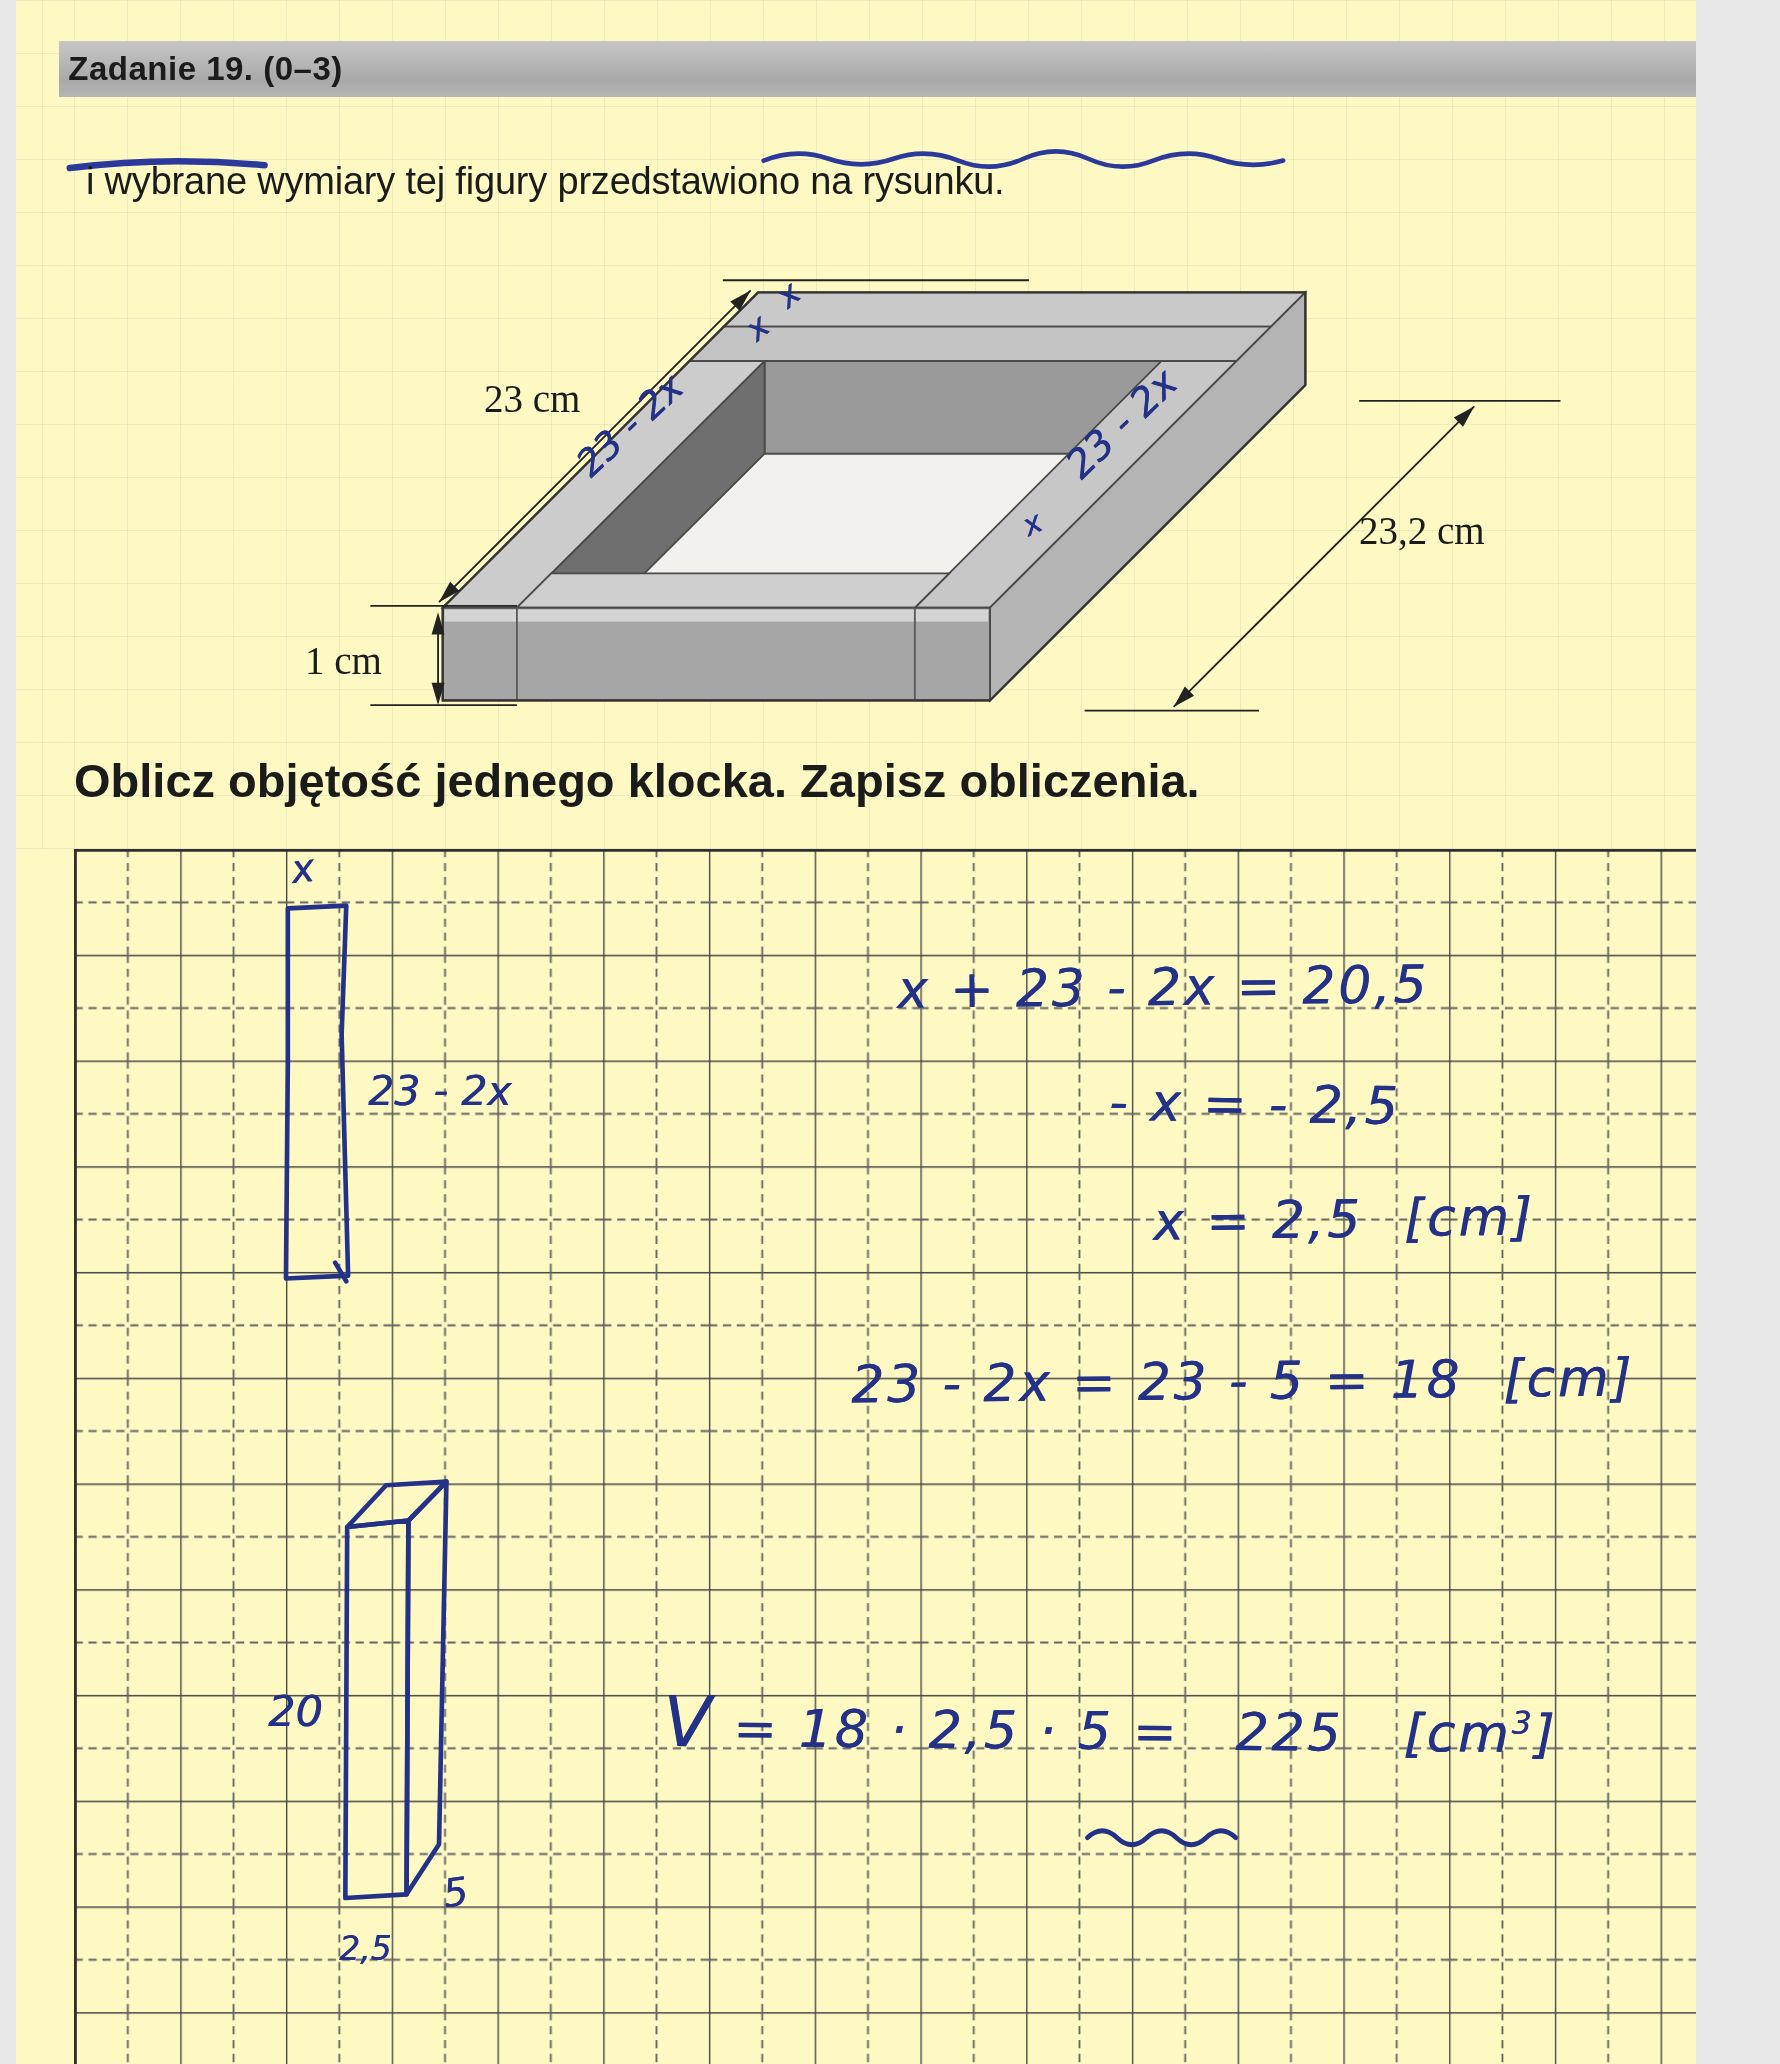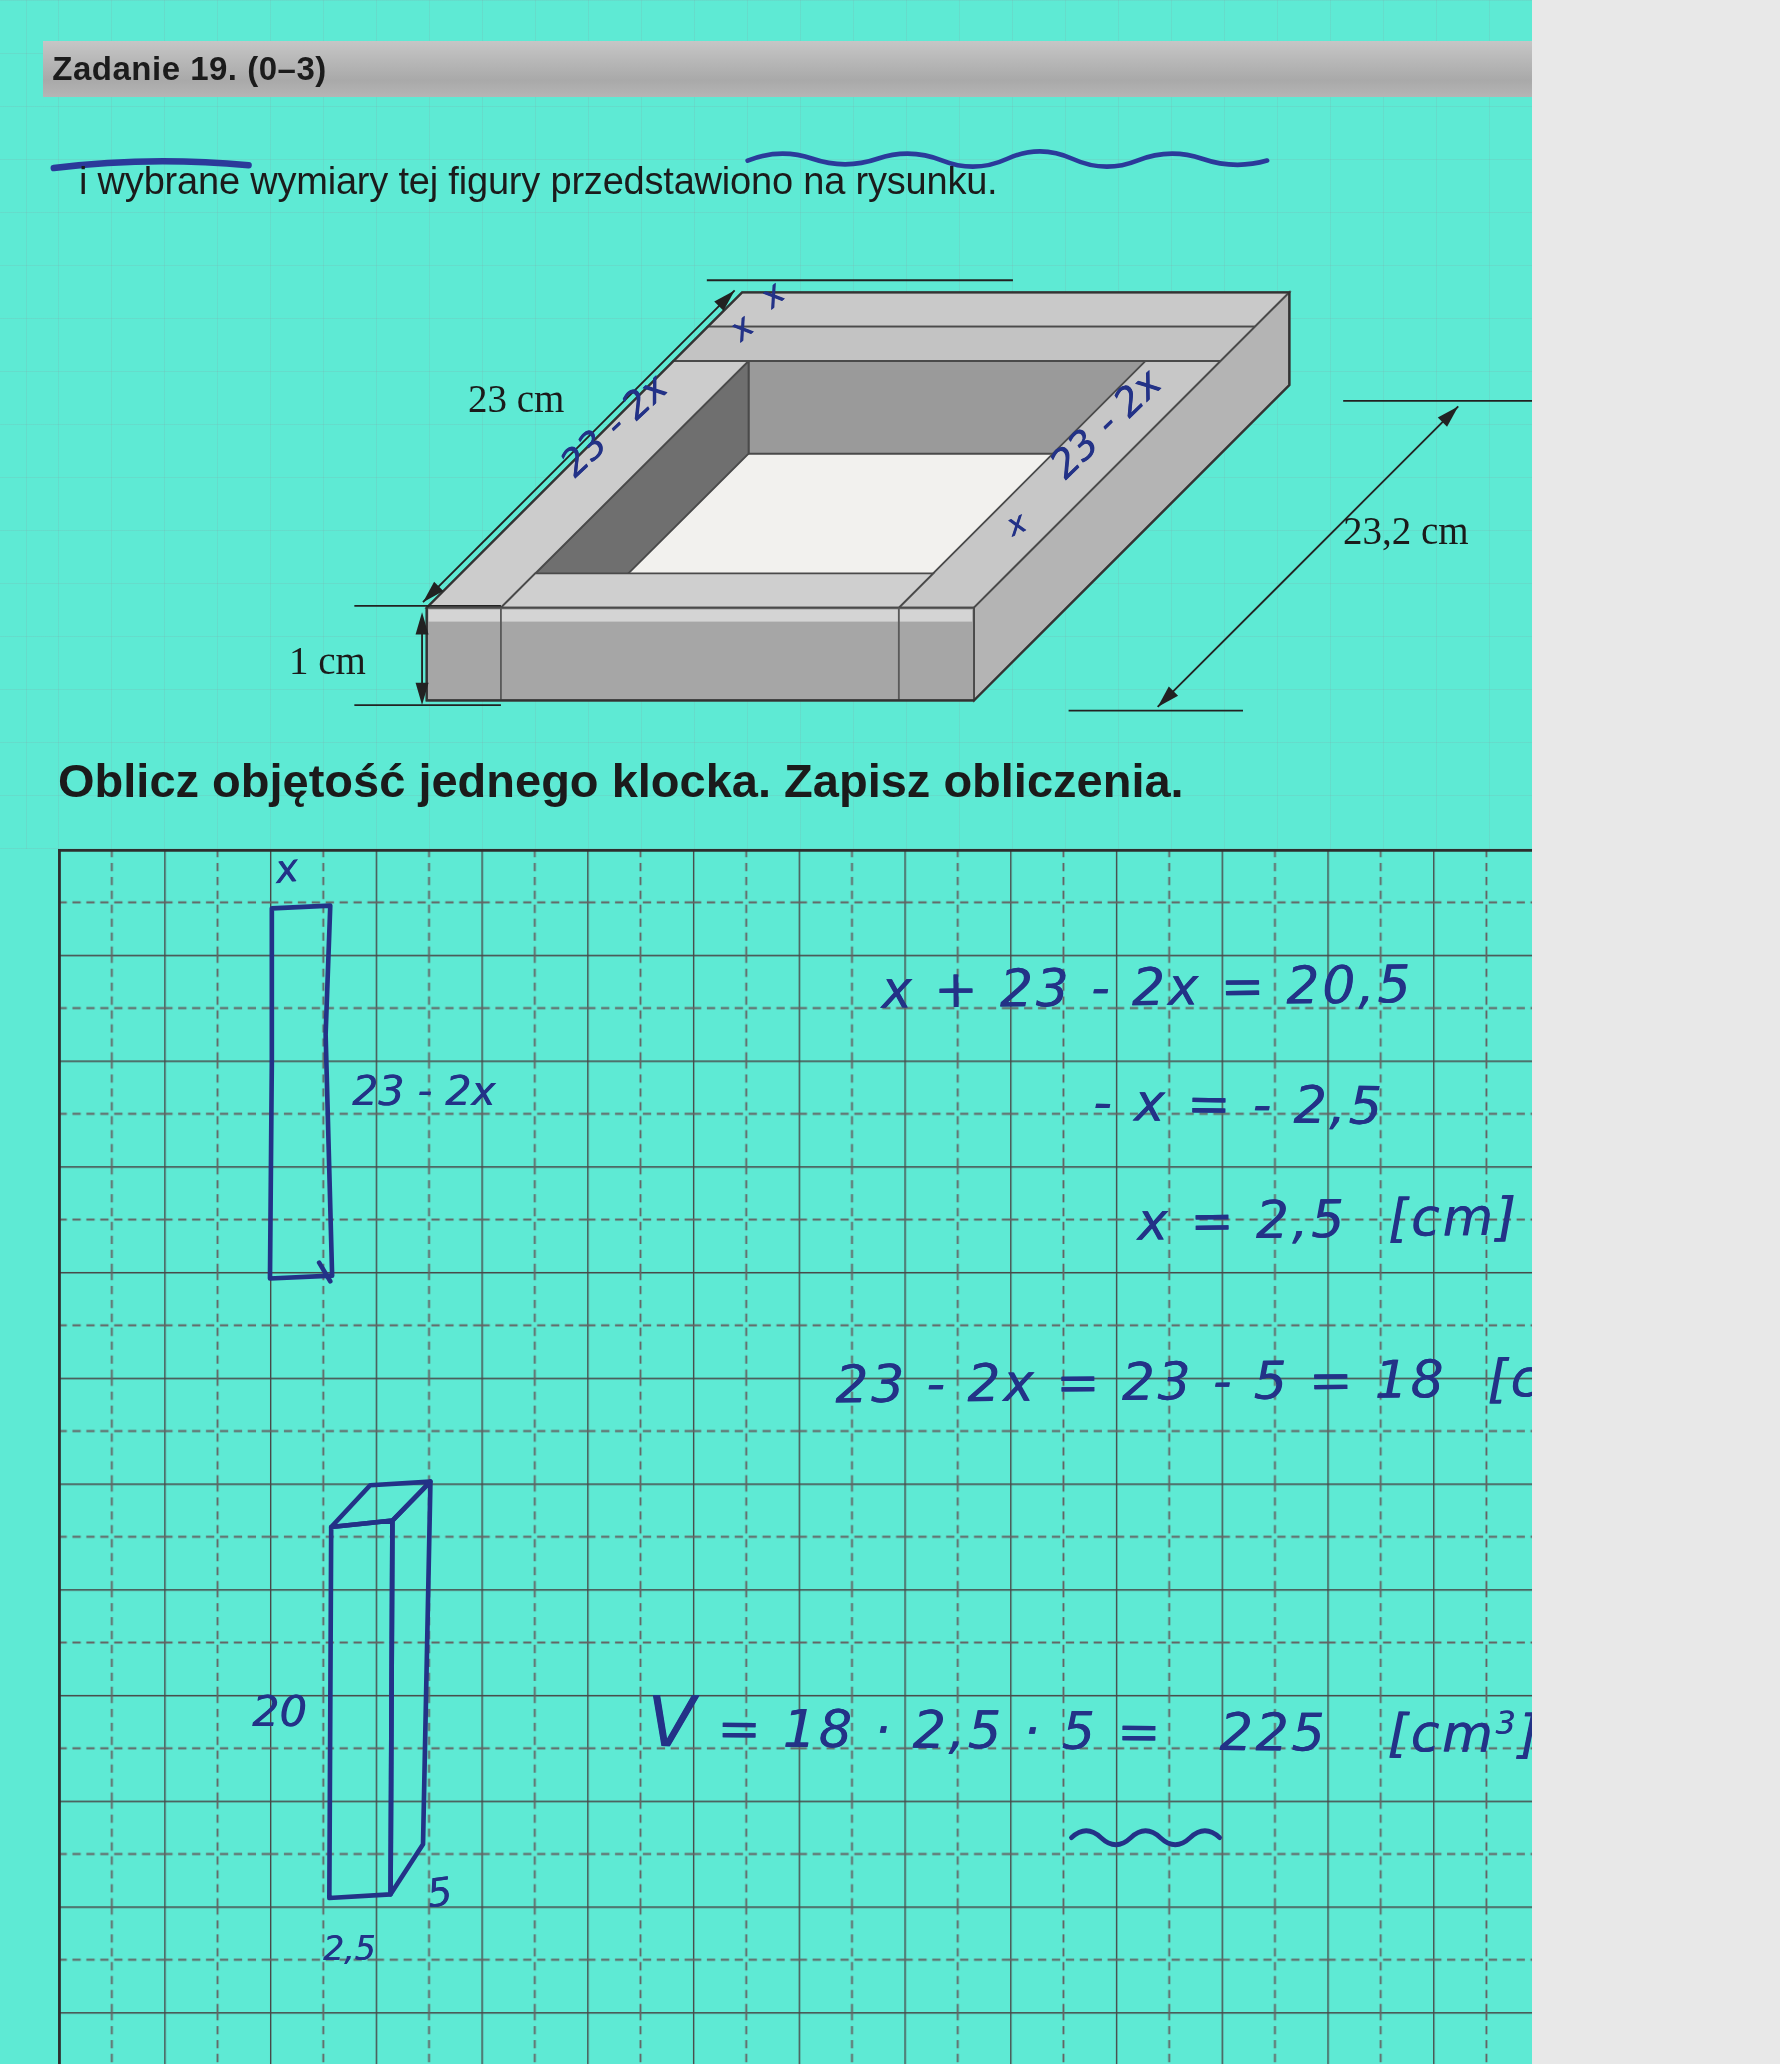--- a/index.html
+++ b/index.html
@@ -1,17 +1,17 @@
 <!DOCTYPE html>
 <html style="font-size:15px"><head>
 <meta charset="utf-8">
 <style>
   html,body{margin:0;padding:0;background:#e8e8e8;}
-  .page{position:relative;width:1532px;height:2065px;background:#5eead4;overflow:hidden;
-        font-family:"Liberation Sans",sans-serif;color:#1b1b1b;}
+  .page{position:relative;width:1680px;height:2065px;background:#fef9c3;overflow:hidden;
+        font-family:"Liberation Sans",sans-serif;color:#1b1b1b;margin-left:16px;}
   .abs{position:absolute;white-space:nowrap;}
   
   .faint-grid{left:0;top:0;width:1781px;height:849px;
     background-image:
       repeating-linear-gradient(to right, rgba(140,145,155,.15) 0 0.9px, transparent 0.9px 53px),
       repeating-linear-gradient(to bottom, rgba(140,145,155,.15) 0 0.9px, transparent 0.9px 53px);
     background-position:58px 0;}
   .header-bar{left:43px;top:41px;width:1725px;height:56px;
     background:linear-gradient(to bottom,#c6c6c6,#a9a9a9 70%,#b5b5b5);
     display:flex;align-items:center;}
@@ -93,21 +93,21 @@
       <path d="M357,731 L423,724 L421,1127 L355,1131 Z"></path>
       <path d="M357,731 L399,686 L464,682 L423,724 Z"></path>
       <path d="M423,724 L464,682 L456,1073 L421,1127 Z"></path>
       <path d="M1155,1066 q16,-15 32,0 t32,0 t32,0 t32,0 t32,0" stroke-width="5"></path>
     </g>
   </svg>
 
   <div class="abs header-bar">
     <span class="header-title">Zadanie 19. (0–3)</span>
   </div>
-  <div class="abs body-line" style="left:79px;top:160px">i wybrane wymiary tej figury przedstawiono na rysunku.</div>
+  <div class="abs body-line" style="left:70px;top:160px">i wybrane wymiary tej figury przedstawiono na rysunku.</div>
   <div class="abs instruction" style="left:58px;top:753px">Oblicz objętość jednego klocka. Zapisz obliczenia.</div>
 
   <div class="abs serif-dim" style="left:468px;top:376px">23 cm</div>
   <div class="abs serif-dim" style="left:289px;top:638px">1 cm</div>
   <div class="abs serif-dim" style="left:1343px;top:508px">23,2 cm</div>
 
   <div class="abs ink" style="left:762px;top:275px;font-size:33px;transform:rotate(-40deg)">x</div>
   <div class="abs ink" style="left:731px;top:308px;font-size:33px;transform:rotate(-40deg)">x</div>
   <div class="abs ink" style="left:549px;top:404px;font-size:37px;transform:rotate(-43deg)">23 - 2x</div>
   <div class="abs ink" style="left:1037px;top:401px;font-size:39px;transform:rotate(-44deg)">23 - 2x</div>

